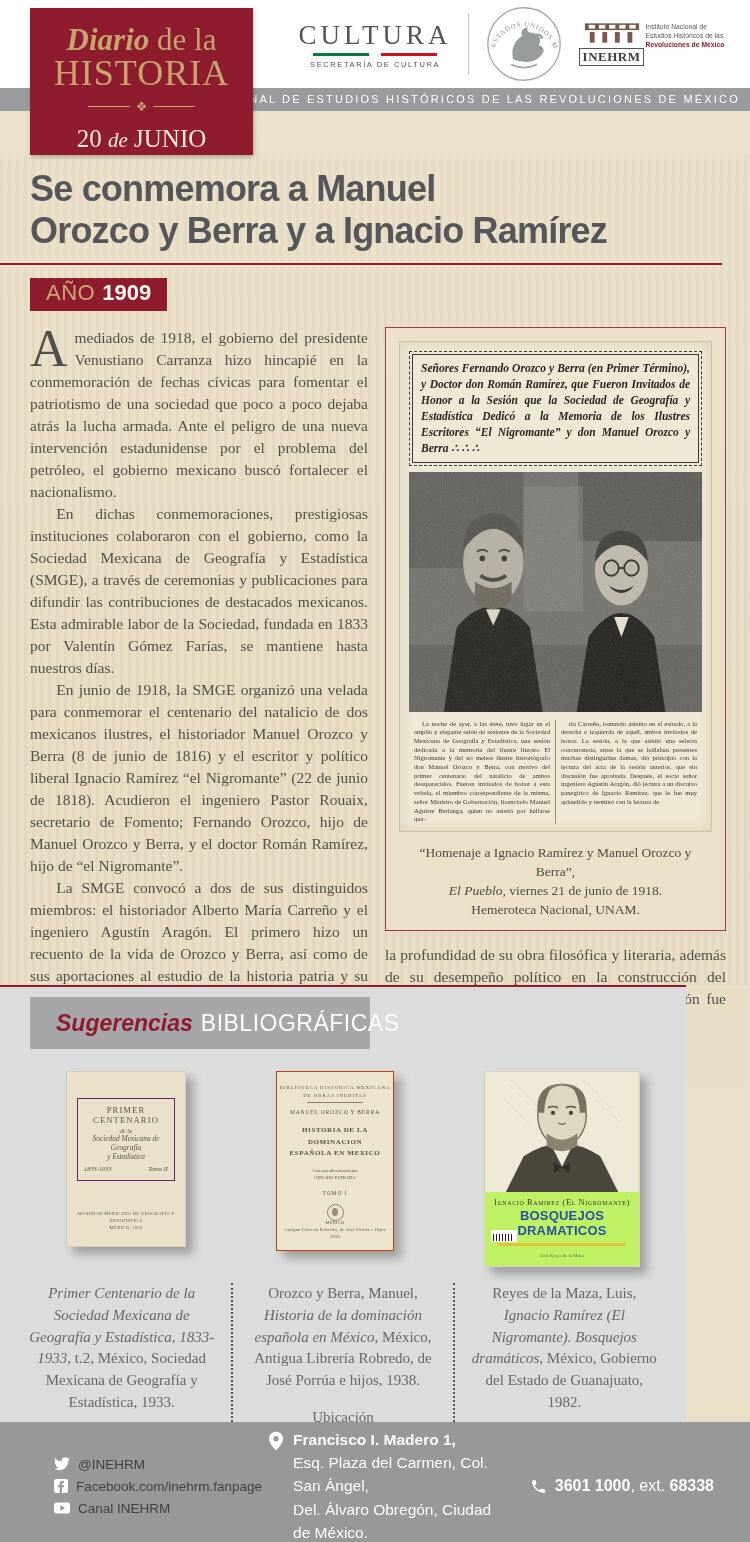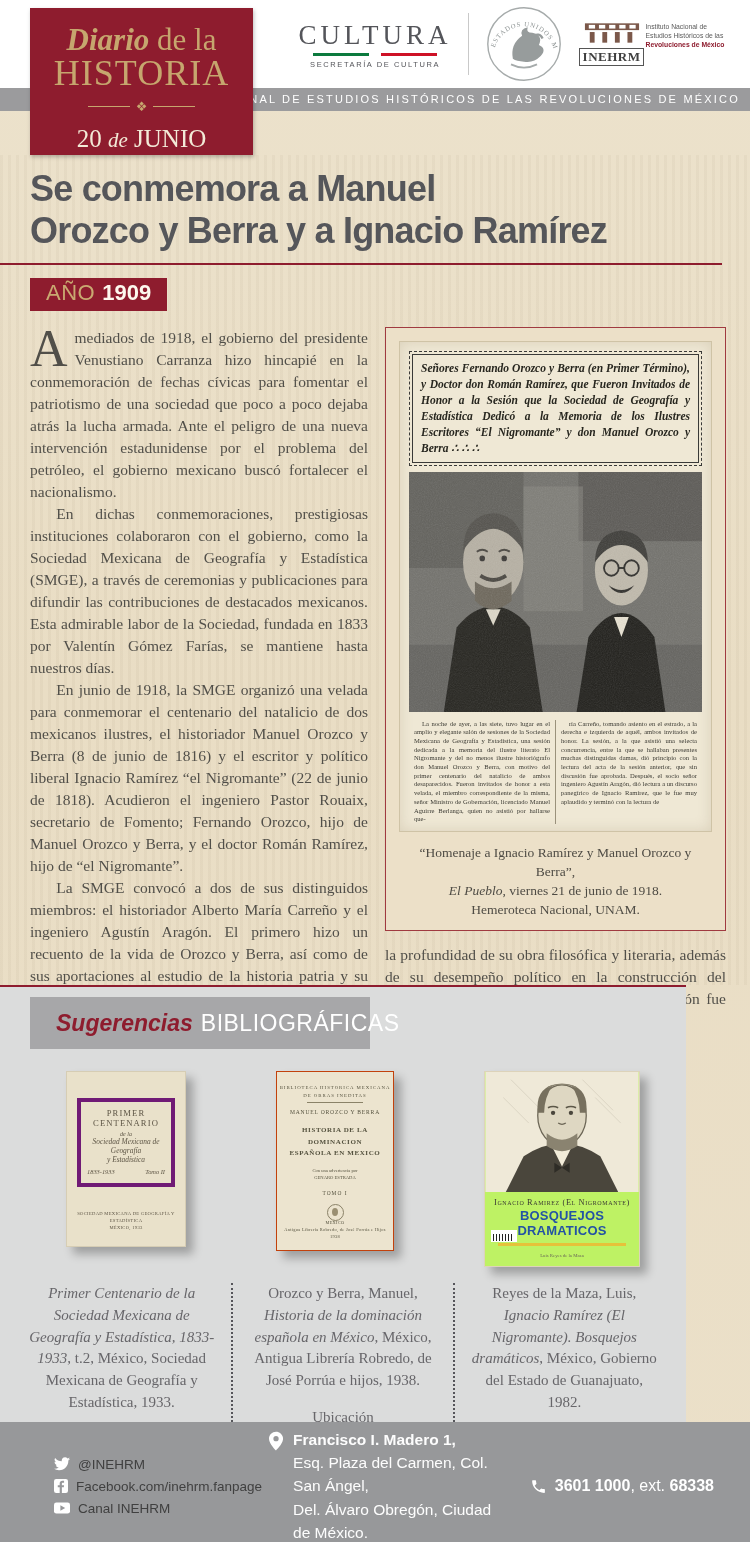--- a/index.html
+++ b/index.html
@@ -74,21 +74,21 @@
   
   .suggestions{position:absolute;left:0;top:985px;width:686px;height:437px;background:#dbdcdc;
     border-top:2.5px solid #8e1c2e;box-sizing:border-box;}
   .sug-bar{margin:10px 0 0 30px;width:340px;height:52px;background:#a7a7a9;display:flex;align-items:center;padding-left:26px;box-sizing:border-box;}
   .sug-accent{font-style:italic;font-weight:700;font-size:23px;color:#8e1c2e;margin-right:8px;}
   .sug-rest{font-size:23px;color:#fff;letter-spacing:.5px;}
   .books-row{display:flex;justify-content:space-between;align-items:flex-start;margin:22px 46px 0 66px;}
   .book{box-shadow:7px 7px 9px rgba(0,0,0,.28);}
   .book1{width:120px;height:176px;background:#e9e1ca;border:1px solid #d6cdb4;box-sizing:border-box;position:relative;text-align:center;
     font-family:"Liberation Serif",serif;color:#5d5545;}
-  .book1-box{border:4px solid #701a75;margin:26px 10px 0;padding:6px 4px 8px;}
+  .book1-box{border:1px solid #701a75;margin:26px 10px 0;padding:6px 4px 8px;}
   .b1-l1{font-size:8.6px;letter-spacing:1.1px;}
   .b1-l2{font-style:italic;font-size:6px;margin-top:3px;}
   .b1-l3,.b1-l4{font-style:italic;font-size:7.4px;}
   .b1-l5{display:flex;justify-content:space-between;font-style:italic;font-size:6.4px;margin-top:4px;padding:0 2px;}
   .book1-foot{position:absolute;bottom:14px;left:0;right:0;font-size:4.6px;letter-spacing:.3px;line-height:1.5;}
   .book2{width:118px;height:180px;background:#ece4cf;border:1px solid #c2410c;box-sizing:border-box;text-align:center;
     font-family:"Liberation Serif",serif;color:#55523f;position:relative;}
   .b2-series{font-size:4.8px;letter-spacing:1px;margin-top:12px;line-height:1.6;}
   .b2-div{width:56px;height:1px;background:#8a8268;margin:3px auto;}
   .b2-author{font-size:5.6px;letter-spacing:.8px;margin-top:6px;}

